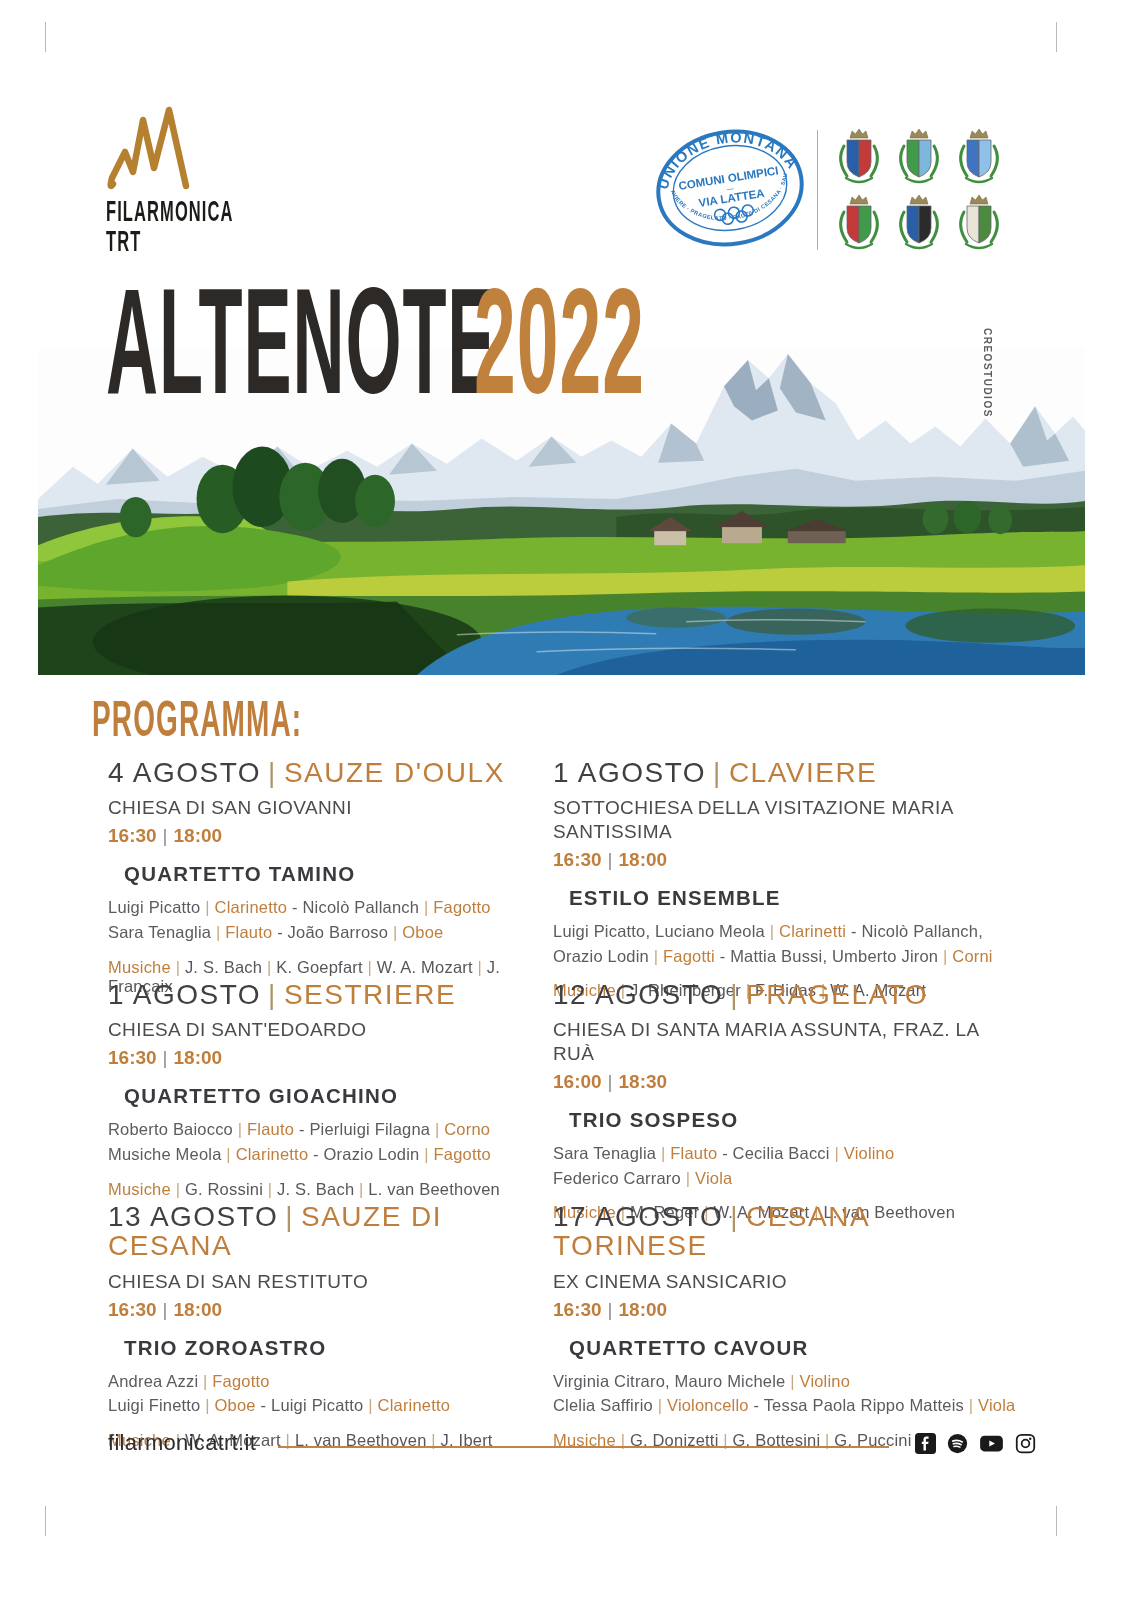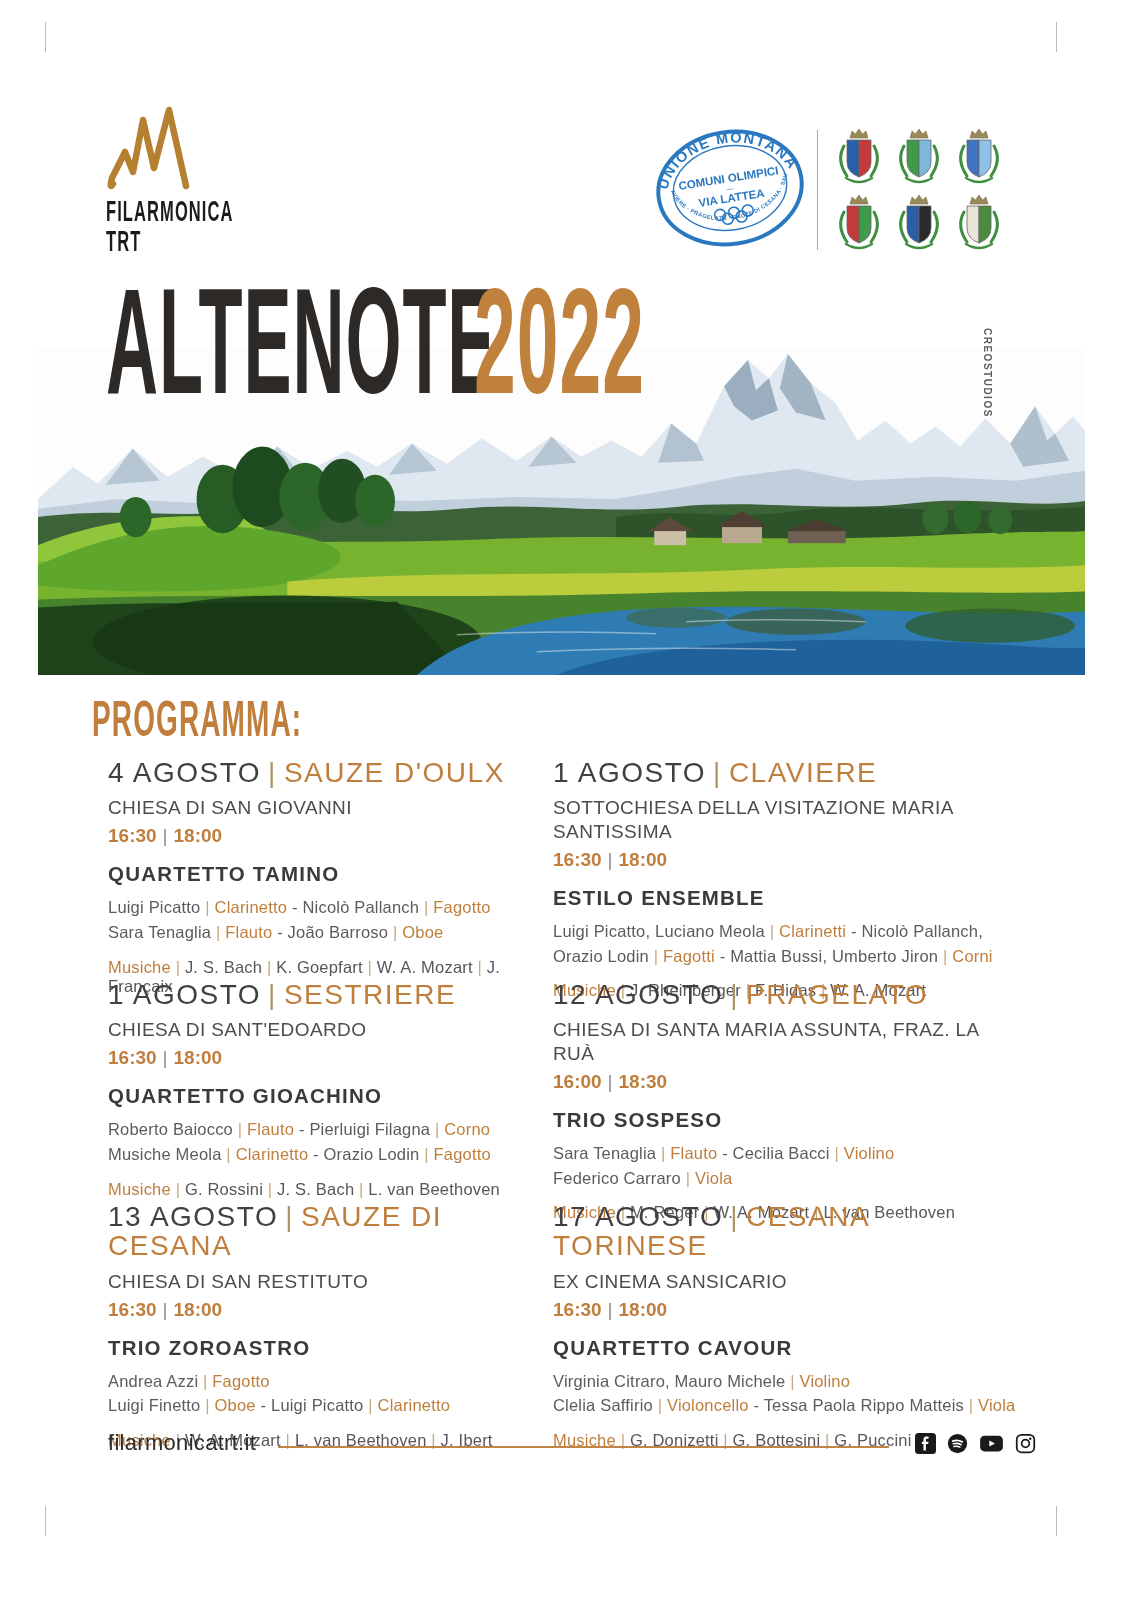--- a/index.html
+++ b/index.html
@@ -44,21 +44,21 @@
   
   #events-grid{position:absolute;left:108px;top:758px;width:927px;
     display:grid;grid-template-columns:422px 470px;column-gap:23px;grid-auto-rows:222px;}
   .event{overflow:visible;}
   .date-line{margin:0 0 9px;font-size:28px;font-weight:400;letter-spacing:1.5px;color:#413f44;line-height:1.05;}
   .date-line .loc{color:#bf7e3c;}
   .date-line .pipe-date{color:#b09468;padding:0 7px;font-weight:300;}
   .venue{font-size:19px;letter-spacing:.4px;color:#4d4b50;margin-bottom:5px;line-height:1.25;}
   .times{font-size:19px;font-weight:700;color:#bf7e3c;margin-bottom:15px;}
   .times .pipe-time{color:#8e8c90;font-weight:400;padding:0 6px;}
-  .ensemble{margin:0 0 9px;font-size:20.5px;font-weight:700;letter-spacing:1.2px;color:#3b393e;}
+  .ensemble{margin:0 16px 9px;font-size:20.5px;font-weight:700;letter-spacing:1.2px;color:#3b393e;}
   .performers{font-size:16.5px;line-height:1.5;letter-spacing:.2px;}
   .seg-n,.seg-d{color:#5c5a5f;}
   .seg-i{color:#bf7e3c;}
   .seg-p{color:#c7a87e;}
   .musiche{margin-top:13px;font-size:16.5px;letter-spacing:.2px;}
   .musiche .lab{color:#bf7e3c;}
   .musiche .comp{color:#58565b;}
   .musiche .seg-p{color:#c7a87e;}
 
   

